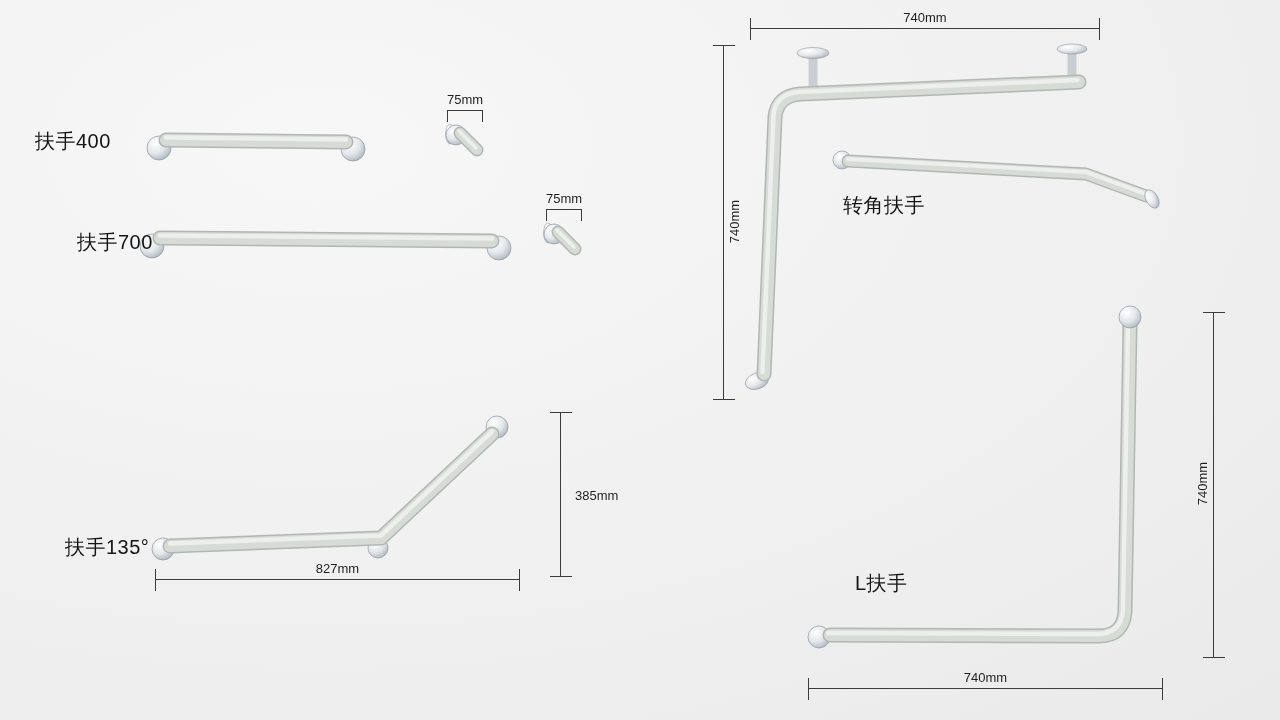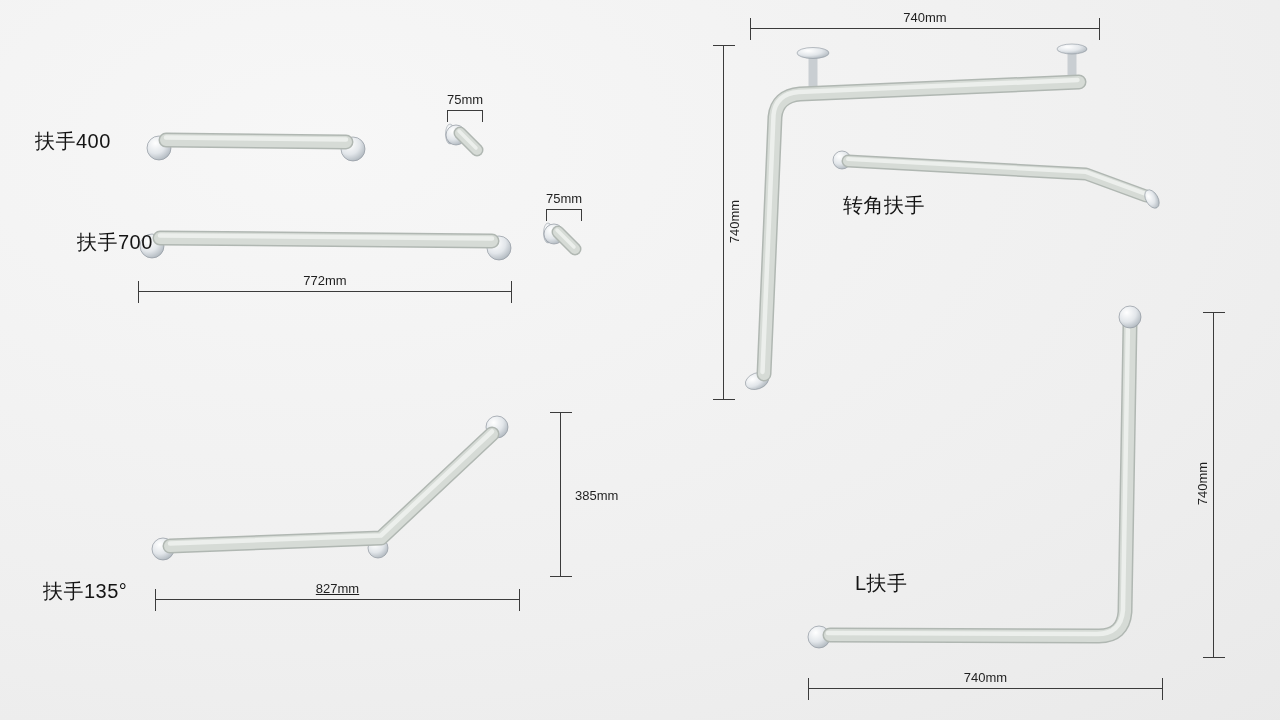--- a/index.html
+++ b/index.html
@@ -110,41 +110,37 @@
       <circle cx="819" cy="637" r="11" fill="url(#chromeG)" stroke="#8f979f" stroke-width="0.7"></circle>
       <path d="M1130,324 L1125,612 Q1123,636 1099,636 L830,635" fill="none" stroke="#b0b7b2" stroke-width="15" stroke-linecap="round" stroke-linejoin="round"></path>
       <path d="M1130,324 L1125,612 Q1123,636 1099,636 L830,635" fill="none" stroke="#d6dbd6" stroke-width="12" stroke-linecap="round" stroke-linejoin="round"></path>
       <path d="M1130,324 L1125,612 Q1123,636 1099,636 L830,635" fill="none" stroke="#ecefec" stroke-width="4.5" stroke-linecap="round" stroke-linejoin="round" transform="translate(-2,-2)"></path>
       <circle cx="1130" cy="317" r="11" fill="url(#chromeG)" stroke="#8f979f" stroke-width="0.7"></circle>
     </g>
   </svg>
 
   <div class="fig-label" style="left:35px; top:128px;">扶手400</div>
   <div class="fig-label" style="left:35px; top:229px;margin-left:42px;">扶手700</div>
-  <div class="fig-label" style="left:43px; top:534px;margin-top:44px;">扶手135°</div>
+  <div class="fig-label" style="left:65px; top:534px;">扶手135°</div>
   <div class="fig-label" style="left:843px; top:192px;">转角扶手</div>
   <div class="fig-label" style="left:855px; top:570px;">L扶手</div>
 
 
   <div class="dim dim-h" style="left:447px; top:93px; width:36px;">
     <span class="txt">75mm</span>
     <div class="rule ticks-down"></div>
   </div>
 
-  <div class="dim dim-h" style="left:138px; top:274px; width:374px;">
-    <span class="txt">772mm</span>
-    <div class="rule ticks-center"></div>
-  </div>
 
   <div class="dim dim-h" style="left:546px; top:192px; width:36px;">
     <span class="txt">75mm</span>
     <div class="rule ticks-down"></div>
   </div>
 
-  <div class="dim dim-h" style="left:155px; top:582px; width:365px;text-decoration:underline;">
+  <div class="dim dim-h" style="left:155px; top:562px; width:365px;">
     <span class="txt">827mm</span>
     <div class="rule ticks-center"></div>
   </div>
 
   <div class="dim dim-h" style="left:750px; top:11px; width:350px;">
     <span class="txt">740mm</span>
     <div class="rule ticks-center"></div>
   </div>
 
   <div class="dim dim-h" style="left:808px; top:671px; width:355px;">

